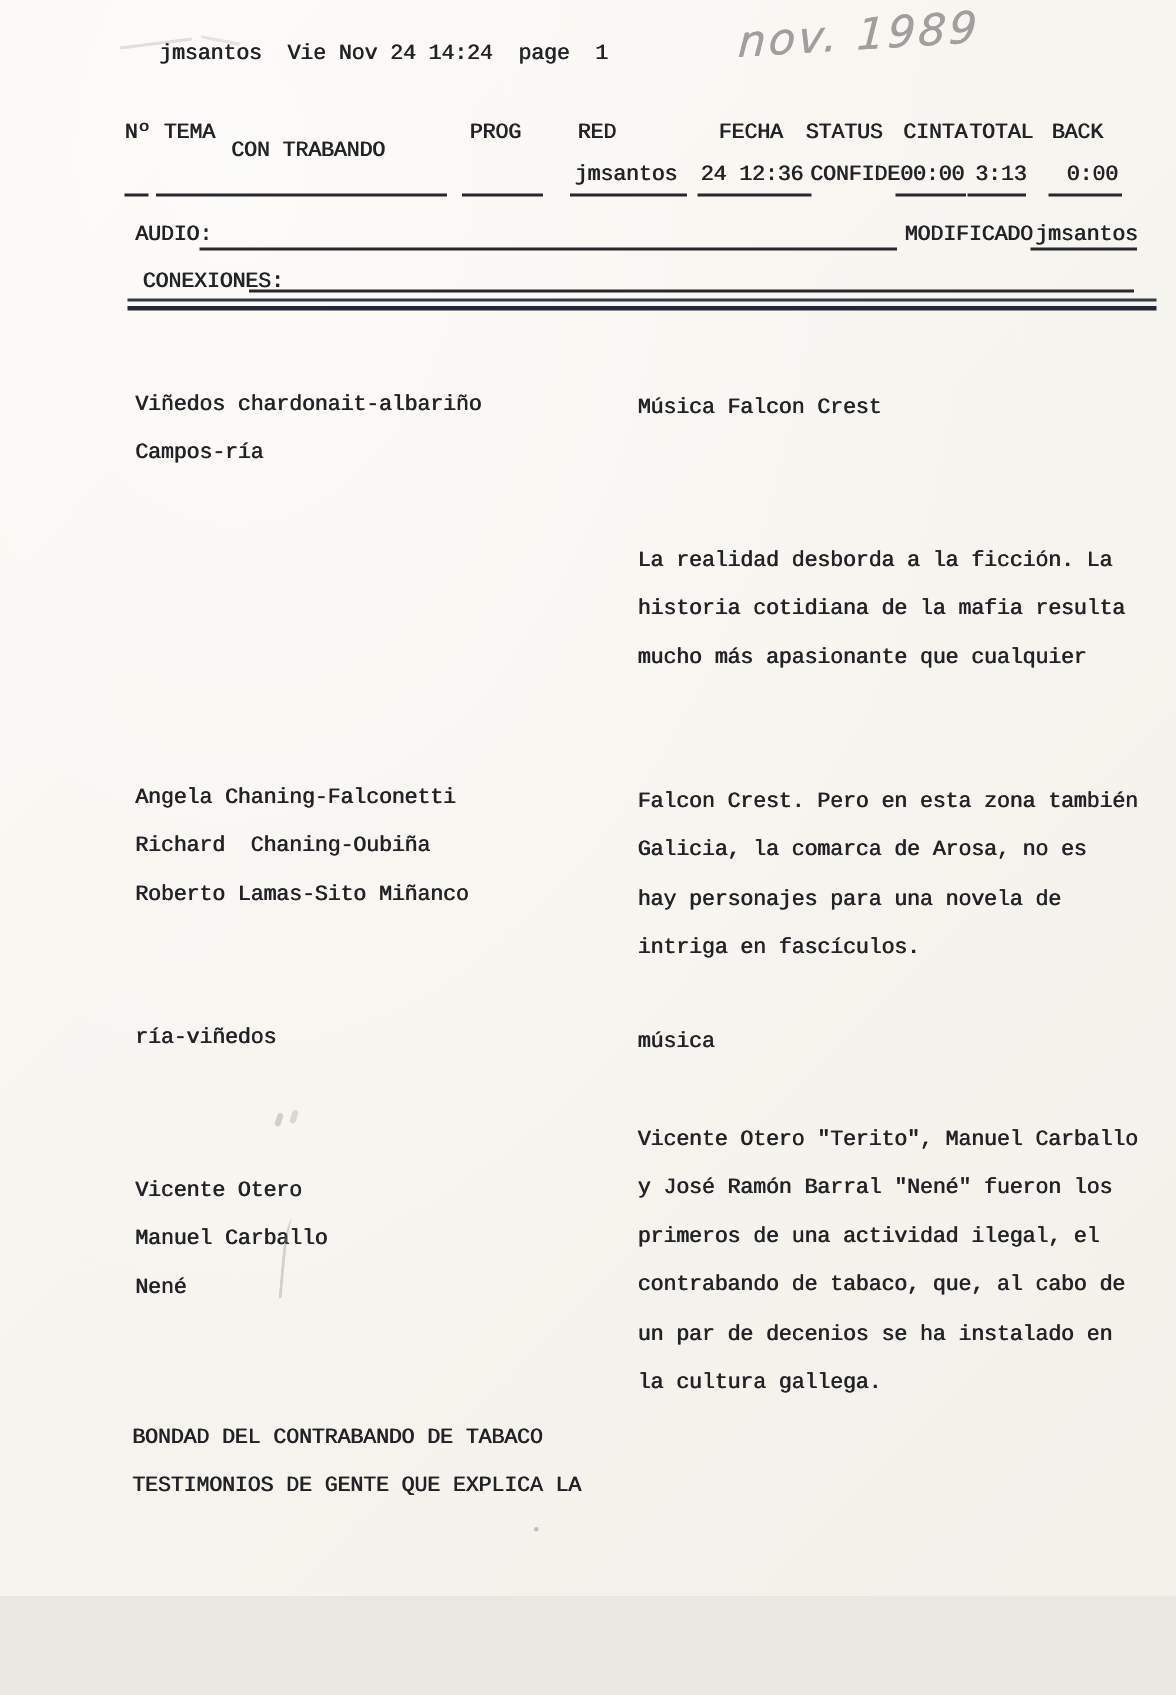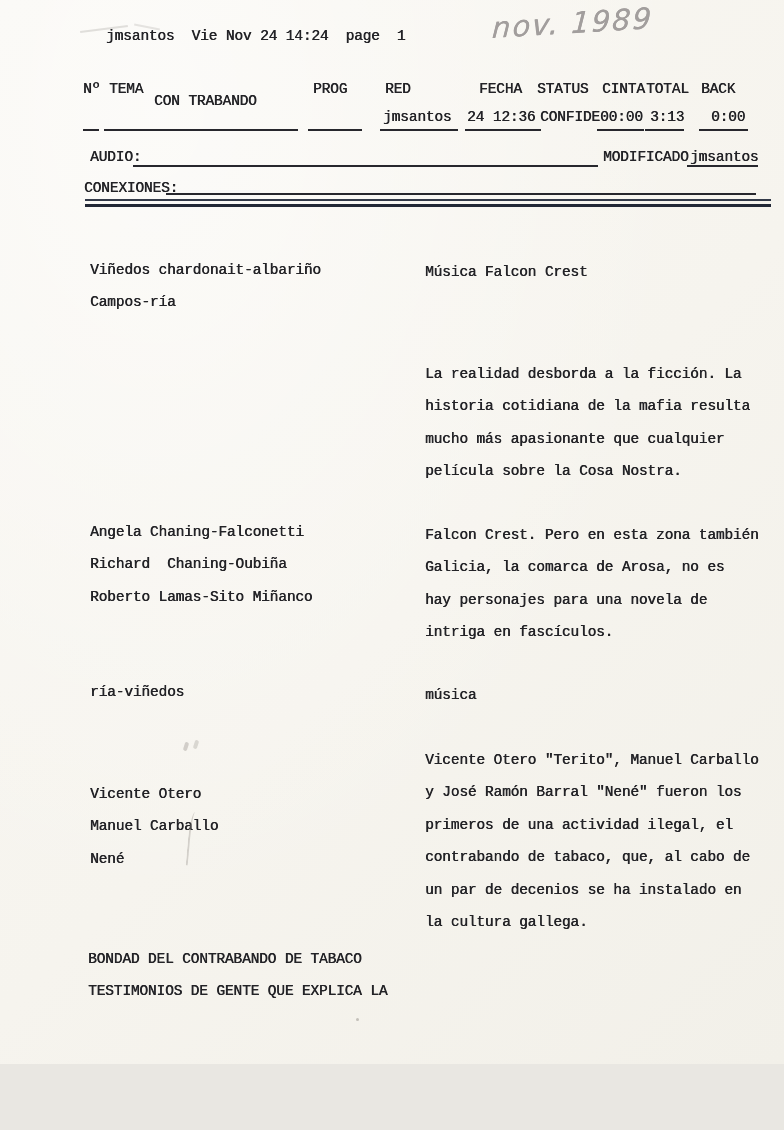--- a/index.html
+++ b/index.html
@@ -67,21 +67,21 @@
     <div class="ul" style="left:597px; top:129px; width:47px;"></div>
     <div class="ul" style="left:645px; top:129px; width:39px;"></div>
     <div class="ul" style="left:699px; top:129px; width:49px;"></div>
 
     <div class="t" style="left:90px;  top:148px;">AUDIO:</div>
     <div class="ul" style="left:133px; top:165px; width:465px;"></div>
     <div class="t" style="left:603px; top:148px;">MODIFICADO</div>
     <div class="t" style="left:690px; top:148px;">jmsantos</div>
     <div class="ul" style="left:687px; top:165px; width:71px;"></div>
 
-    <div class="t" style="left:84px; top:179px;">CONEXIONES:</div>
+    <div class="t" style="left:95px; top:179px;">CONEXIONES:</div>
     <div class="ul" style="left:166px; top:193px; width:590px;"></div>
 
     <div class="rule" style="left:85px; top:199px; width:686px; height:2px;   background:#333a49;"></div>
     <div class="rule" style="left:85px; top:203.5px; width:686px; height:3px; background:#222836;"></div>
   </div>
 
   <div>
 
     <div class="col" style="left:90px; top:254px;">
         <div class="line">Viñedos chardonait-albariño</div>
@@ -105,21 +105,20 @@
         <div class="line">TESTIMONIOS DE GENTE QUE EXPLICA LA</div>
       </div>
 
     <div class="col" style="left:425px; top:256px;">
         <div class="line">Música Falcon Crest</div>
       </div>
     <div class="col" style="left:425px; top:358px;">
         <div class="line">La realidad desborda a la ficción. La</div>
         <div class="line">historia cotidiana de la mafia resulta</div>
         <div class="line">mucho más apasionante que cualquier</div>
-        <div class="line">película sobre la Cosa Nostra.</div>
       </div>
     <div class="col" style="left:425px; top:519px;">
         <div class="line">Falcon Crest. Pero en esta zona también</div>
         <div class="line">Galicia, la comarca de Arosa, no es</div>
         <div class="line">hay personajes para una novela de</div>
         <div class="line">intriga en fascículos.</div>
       </div>
     <div class="col" style="left:425px; top:679px;text-align:right;">
         <div class="line">música</div>
       </div>

